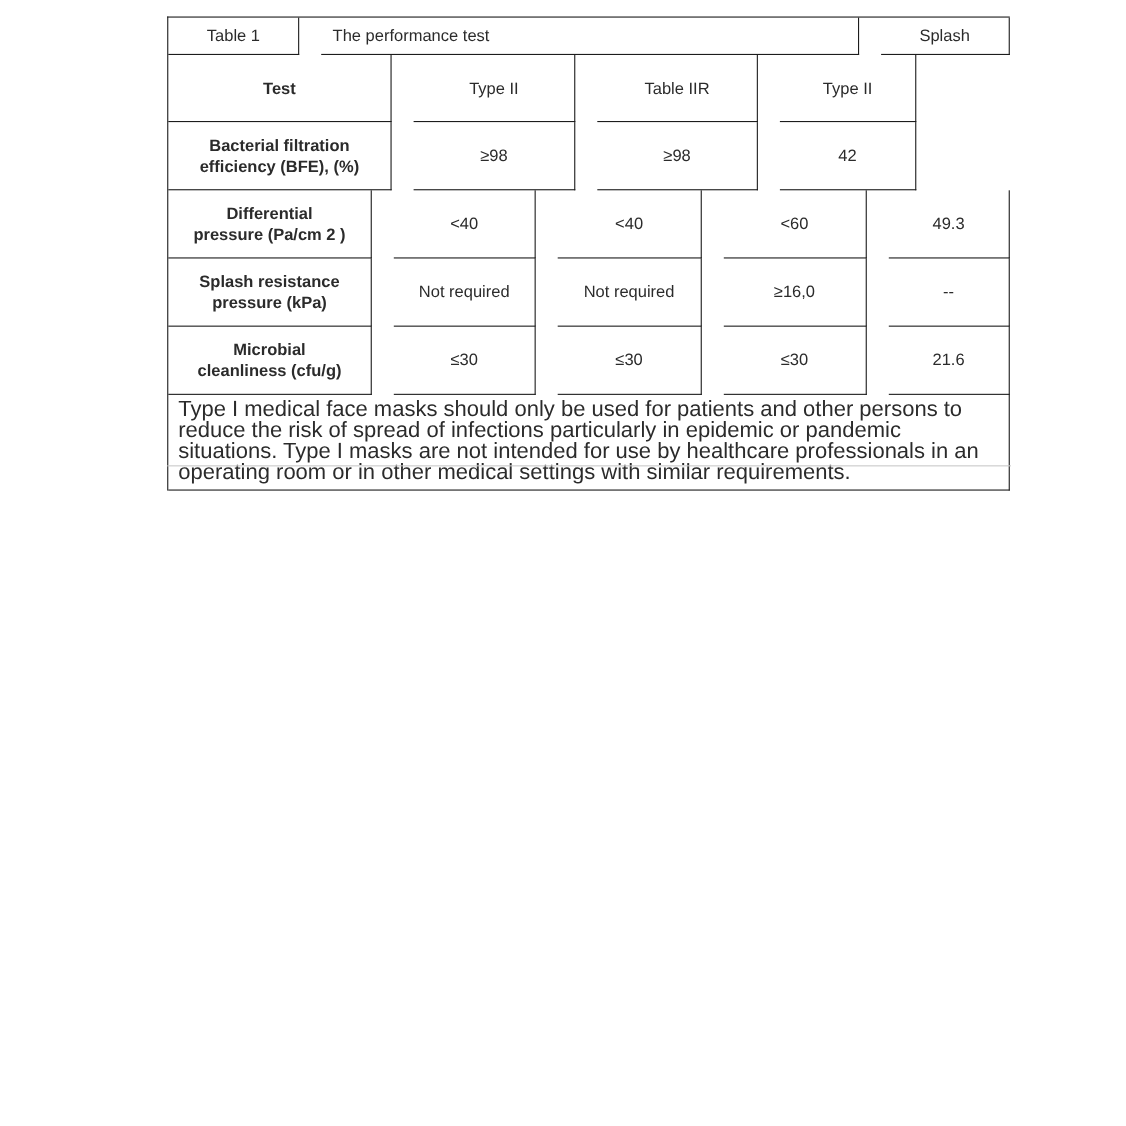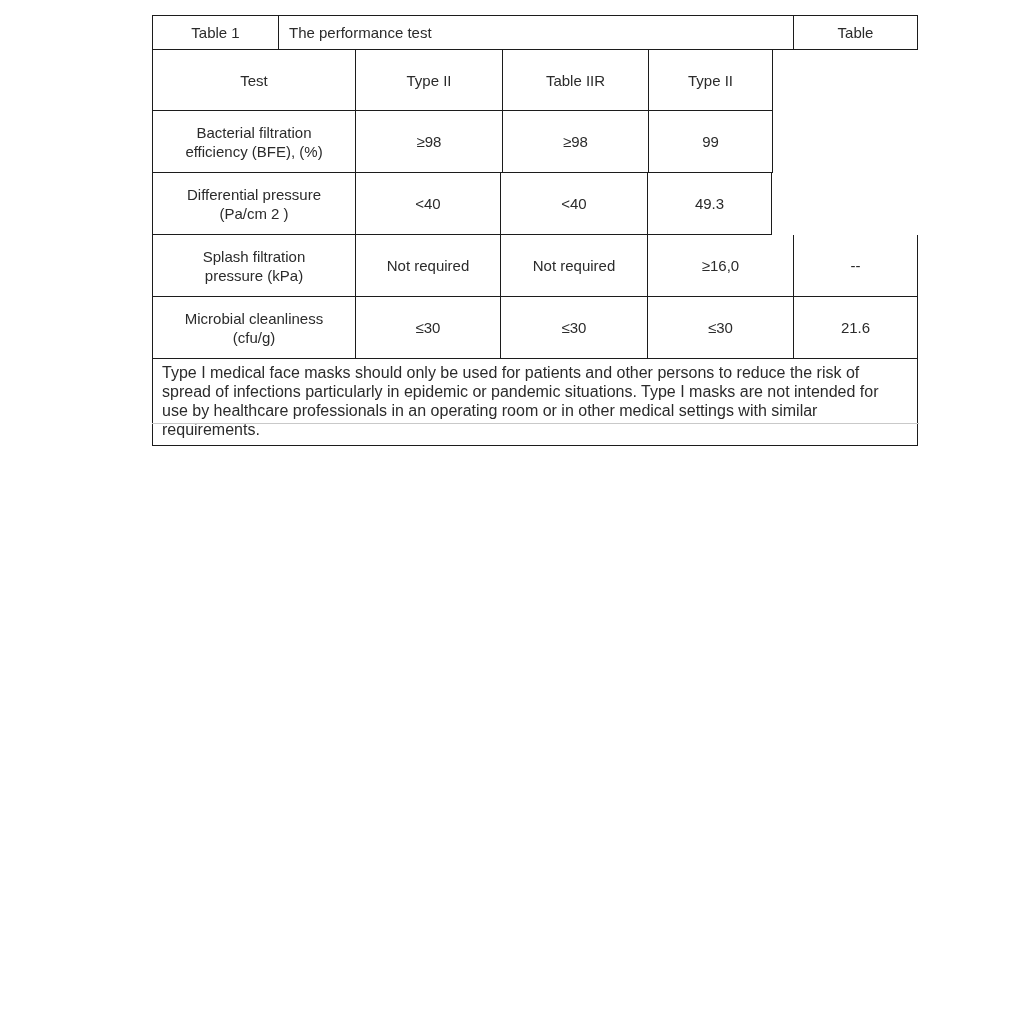--- a/index.html
+++ b/index.html
@@ -22,101 +22,103 @@
     width: 765px;
     border-top: 1.5px solid #1c1c1c;
     border-left: 1.5px solid #1c1c1c;
     color: #2b2b2b;
     font-size: 15px;
     box-sizing: content-box;
   }
   .trow {
     display: flex;
     width: 765px;
+    gap: 20px;
   }
   .tcell {
     box-sizing: border-box;
     border-right: 1.5px solid #1c1c1c;
     border-bottom: 1.5px solid #1c1c1c;
     display: flex;
     align-items: center;
     justify-content: center;
     text-align: center;
     line-height: 19px;
   }
   
   .caption-row .tcell { height: 34px; }
   .cap-c1 { width: 126px; }
   .cap-c2 { width: 515px; justify-content: flex-start; text-align: left; padding-left: 10px; }
   .cap-c3 { width: 124px; }
   
   .hdr-row .tcell { height: 61px; }
   .body-row .tcell { height: 62px; }
-  .c1 { width: 203px; padding: 0 20px; }
+  .c1 { width: 203px; padding: 0 20px; font-weight: bold; }
   .c2 { width: 145px; }
   .c3 { width: 147px; }
   .c4 { width: 146px; }
   .c5 { width: 124px; }
   
   .note-row {
     box-sizing: border-box;
     width: 765px;
     border-right: 1.5px solid #1c1c1c;
     border-bottom: 1.5px solid #1c1c1c;
     min-height: 62px;
     padding: 4px 9px 6px 9px;
     text-align: left;
     line-height: 19px;
-    font-size: 16px;
+    font-size: 20px;
   }
   .bottom-shadow {
     position: absolute;
     left: 152px;
     top: 423px;
     width: 767px;
     height: 1px;
     background: #c9c9c9;
   }
 </style>
 </head>
 <body>
 
 <div class="page">
 
   <div class="perf-table">
 
     <div class="trow caption-row">
       <div class="tcell cap-c1">Table 1</div>
       <div class="tcell cap-c2">The performance test</div>
-      <div class="tcell cap-c3">Table</div>
+      <div class="tcell cap-c3">Splash</div>
     </div>
 
     <div class="trow hdr-row">
       <div class="tcell c1">Test</div>
       <div class="tcell c3">Type II</div>
       <div class="tcell c4">Table IIR</div>
       <div class="tcell c5">Type II</div>
     </div>
 
     <div class="trow body-row">
       <div class="tcell c1">Bacterial filtration efficiency (BFE), (%)</div>
       <div class="tcell c3">≥98</div>
       <div class="tcell c4">≥98</div>
-      <div class="tcell c5">99</div>
+      <div class="tcell c5">42</div>
     </div>
 
     <div class="trow body-row">
       <div class="tcell c1">Differential pressure (Pa/cm 2 )</div>
       <div class="tcell c2">&lt;40</div>
       <div class="tcell c3">&lt;40</div>
+      <div class="tcell c4">&lt;60</div>
       <div class="tcell c5">49.3</div>
     </div>
 
     <div class="trow body-row">
-      <div class="tcell c1">Splash filtration pressure (kPa)</div>
+      <div class="tcell c1">Splash resistance pressure (kPa)</div>
       <div class="tcell c2">Not required</div>
       <div class="tcell c3">Not required</div>
       <div class="tcell c4">≥16,0</div>
       <div class="tcell c5">--</div>
     </div>
 
     <div class="trow body-row">
       <div class="tcell c1">Microbial cleanliness (cfu/g)</div>
       <div class="tcell c2">≤30</div>
       <div class="tcell c3">≤30</div>

